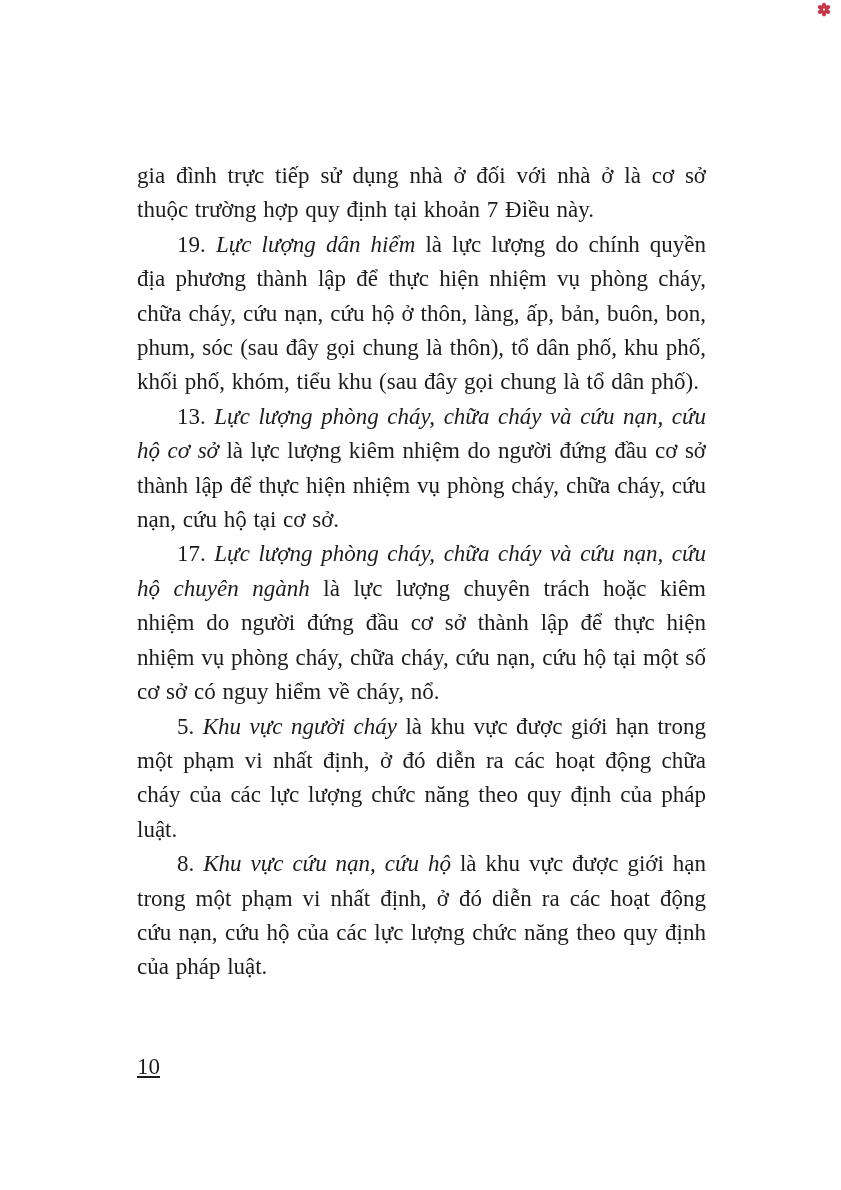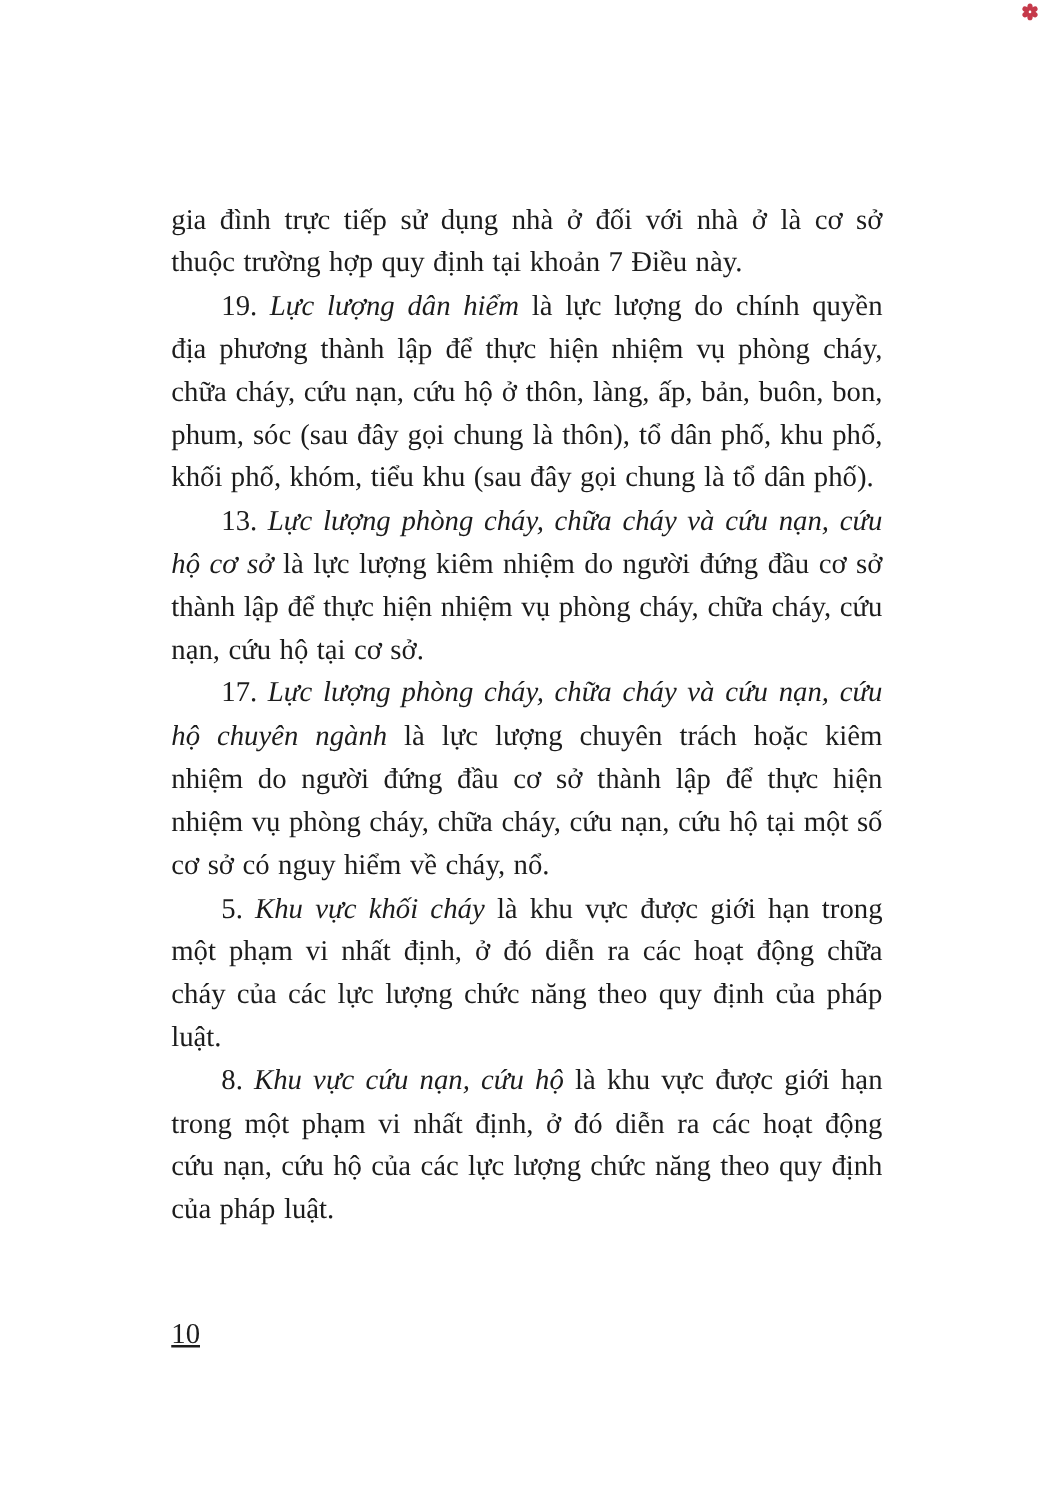--- a/index.html
+++ b/index.html
@@ -56,19 +56,19 @@
       <ellipse cx="10" cy="4.8" rx="3.1" ry="4.5" transform="rotate(300 10 10)"></ellipse>
     </g>
     <circle cx="10" cy="10" r="1.5" fill="#ffffff"></circle>
   </svg>
 
   <main class="content">
       <p class="para"><span>gia đình trực tiếp sử dụng nhà ở đối với nhà ở là cơ sở thuộc trường hợp quy định tại khoản 7 Điều này.</span></p>
       <p class="para indent"><span>19. </span><span class="it">Lực lượng dân hiểm</span><span> là lực lượng do chính quyền địa phương thành lập để thực hiện nhiệm vụ phòng cháy, chữa cháy, cứu nạn, cứu hộ ở thôn, làng, ấp, bản, buôn, bon, phum, sóc (sau đây gọi chung là thôn), tổ dân phố, khu phố, khối phố, khóm, tiểu khu (sau đây gọi chung là tổ dân phố).</span></p>
       <p class="para indent"><span>13. </span><span class="it">Lực lượng phòng cháy, chữa cháy và cứu nạn, cứu hộ cơ sở</span><span> là lực lượng kiêm nhiệm do người đứng đầu cơ sở thành lập để thực hiện nhiệm vụ phòng cháy, chữa cháy, cứu nạn, cứu hộ tại cơ sở.</span></p>
       <p class="para indent"><span>17. </span><span class="it">Lực lượng phòng cháy, chữa cháy và cứu nạn, cứu hộ chuyên ngành</span><span> là lực lượng chuyên trách hoặc kiêm nhiệm do người đứng đầu cơ sở thành lập để thực hiện nhiệm vụ phòng cháy, chữa cháy, cứu nạn, cứu hộ tại một số cơ sở có nguy hiểm về cháy, nổ.</span></p>
-      <p class="para indent"><span>5. </span><span class="it">Khu vực khối cháy</span><span> là khu vực được giới hạn trong một phạm vi nhất định, ở đó diễn ra các hoạt động chữa cháy của các lực lượng chức năng theo quy định của pháp luật.</span></p>
+      <p class="para indent"><span>5. </span><span class="it">Khu vực người cháy</span><span> là khu vực được giới hạn trong một phạm vi nhất định, ở đó diễn ra các hoạt động chữa cháy của các lực lượng chức năng theo quy định của pháp luật.</span></p>
       <p class="para indent"><span>8. </span><span class="it">Khu vực cứu nạn, cứu hộ</span><span> là khu vực được giới hạn trong một phạm vi nhất định, ở đó diễn ra các hoạt động cứu nạn, cứu hộ của các lực lượng chức năng theo quy định của pháp luật.</span></p>
     </main>
 
   <div class="page-number">10</div>
 
 </div>
 
 </body></html>

